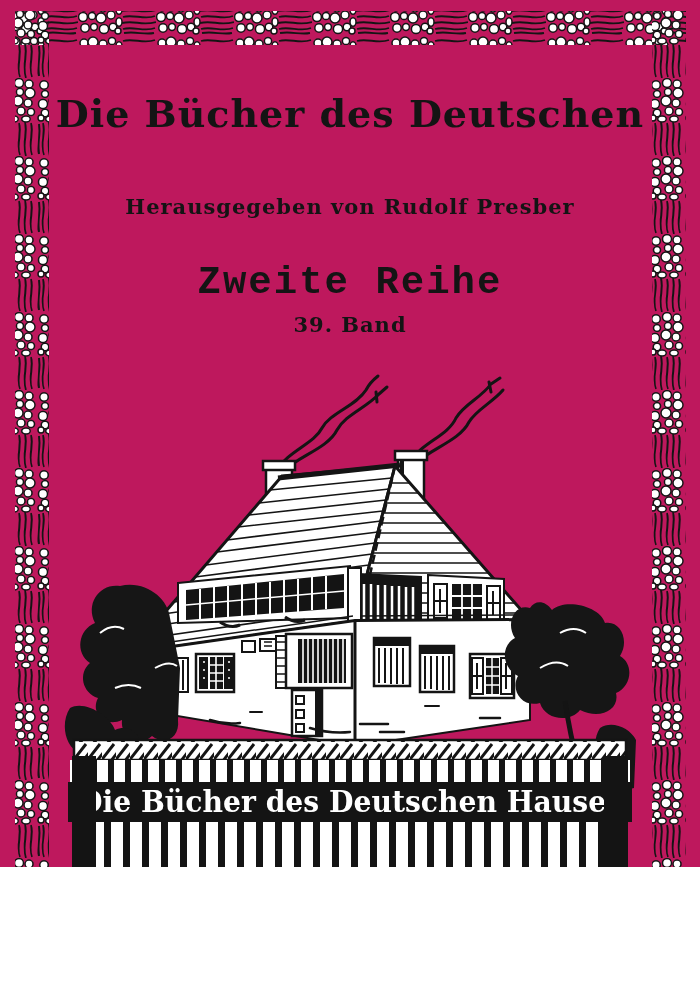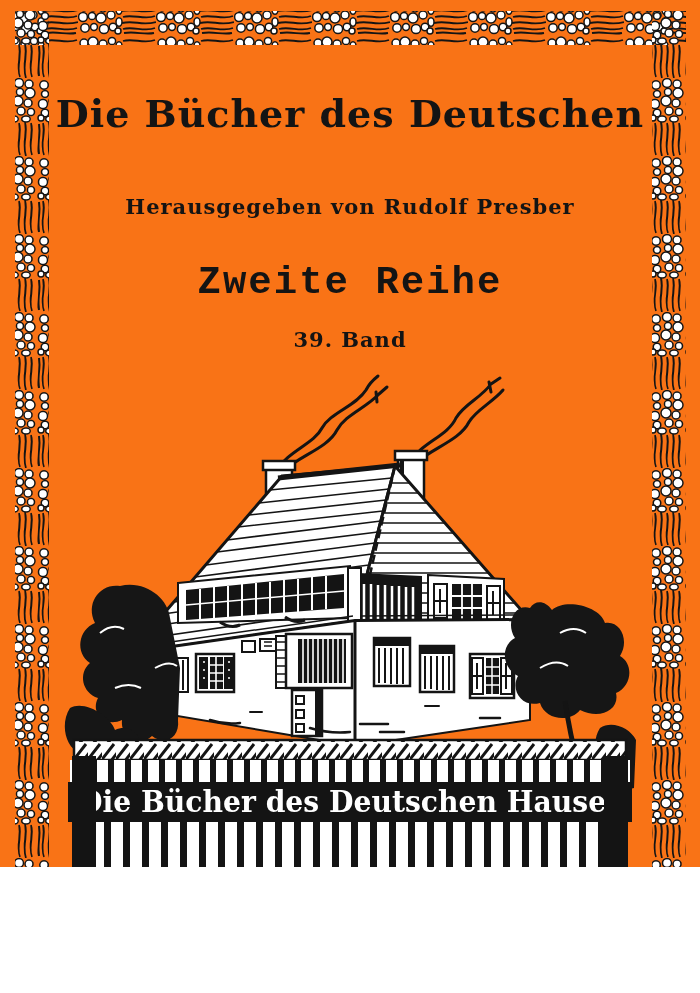--- a/index.html
+++ b/index.html
@@ -1,37 +1,37 @@
 <!DOCTYPE html>
 <html><head>
 <meta charset="utf-8">
 <style>
   html,body{margin:0;padding:0;background:#ffffff;}
   .page{
     position:relative;
     width:700px;height:867px;
-    background:#f97316;
+    background:#be185d;
     overflow:hidden;
     font-family:"DejaVu Serif", serif;
     color:#141414;
   }
   .border-svg, .illus-svg{position:absolute;left:0;top:0;}
   .border-svg{width:700px;height:993px;}
   .illus-svg{left:60px;top:368px;width:580px;height:560px;}
   .txt{
     position:absolute;left:0;right:0;
     text-align:center;
     font-weight:bold;
     color:#141414;
     white-space:nowrap;
   }
   .title{top:86px;font-size:38px;line-height:56px;letter-spacing:1px;}
   .editor{top:194px;font-size:21px;letter-spacing:1px;}
   .series{top:261px;font-size:39px;letter-spacing:2px;font-family:Liberation Mono, monospace;}
-  .volume{top:312px;font-size:21px;letter-spacing:1px;margin-top:15px;}
+  .volume{top:312px;font-size:21px;letter-spacing:1px;}
 </style>
 </head>
 <body>
 
 <div class="page">
 
   <svg class="border-svg" viewBox="0 0 700 993" xmlns="http://www.w3.org/2000/svg">
     <defs>
       <g id="bordTile">
         <g stroke="#141414" stroke-width="1.5" fill="#ffffff">

